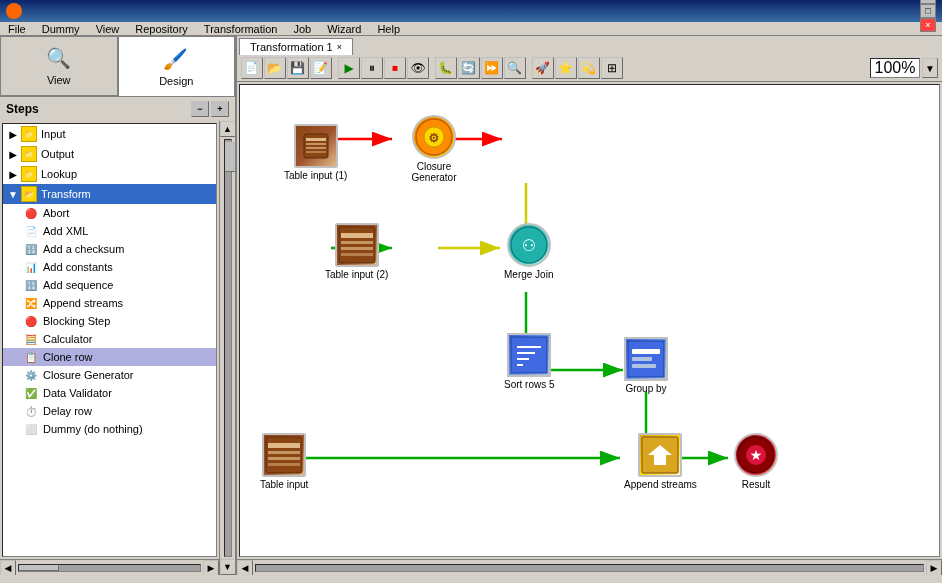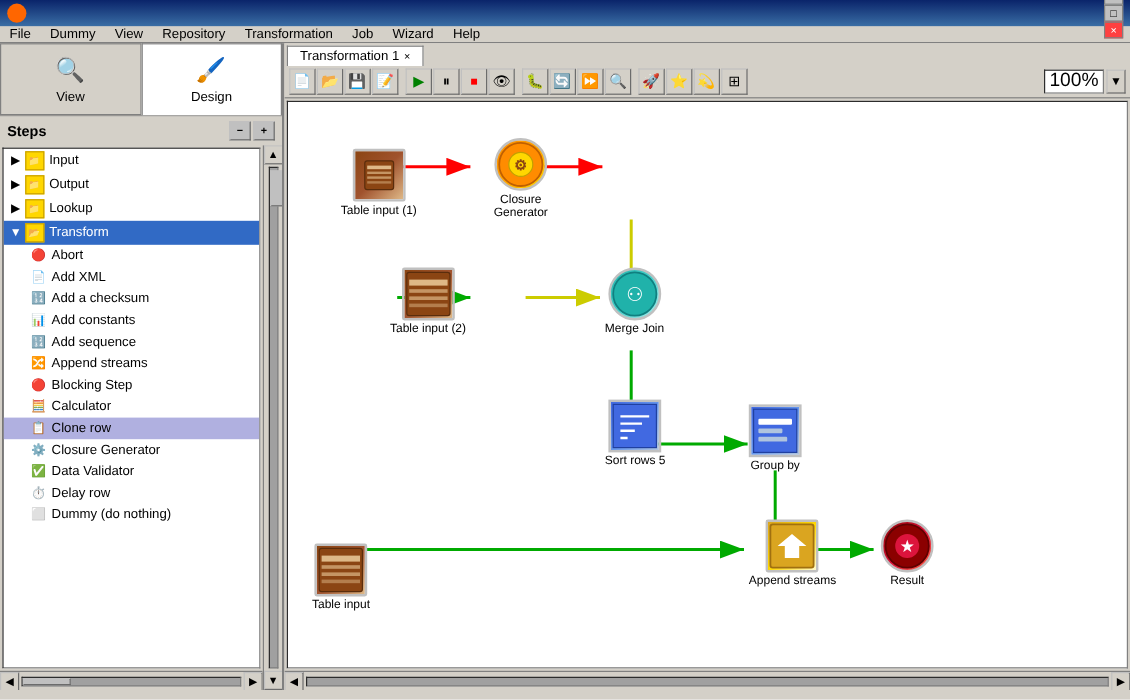--- a/index.html
+++ b/index.html
@@ -390,21 +390,21 @@
           <svg width="40" height="40" viewBox="0 0 40 40">
             <rect x="2" y="2" width="36" height="36" fill="#4169E1" stroke="#2040a0" stroke-width="1"></rect>
             <rect x="6" y="10" width="28" height="5" fill="white" rx="1"></rect>
             <rect x="6" y="18" width="20" height="4" fill="#B0C4DE" rx="1"></rect>
             <rect x="6" y="25" width="24" height="4" fill="#B0C4DE" rx="1"></rect>
           </svg>
         </div>
         <div class="node-label">Group by</div>
       </div>
 
-      <div class="node" style="left:20px;top:368px;">
+      <div class="node" style="left:20px;top:348px;">
         <div class="node-icon icon-table">
           <svg width="40" height="40" viewBox="0 0 40 40">
             <rect x="2" y="2" width="36" height="36" rx="2" fill="#8B4513" stroke="#5a2d0c" stroke-width="1"></rect>
             <rect x="4" y="8" width="32" height="5" fill="#DEB887"></rect>
             <rect x="4" y="16" width="32" height="3" fill="#DEB887" opacity="0.7"></rect>
             <rect x="4" y="22" width="32" height="3" fill="#DEB887" opacity="0.7"></rect>
             <rect x="4" y="28" width="32" height="3" fill="#DEB887" opacity="0.5"></rect>
           </svg>
         </div>
         <div class="node-label">Table input</div>

